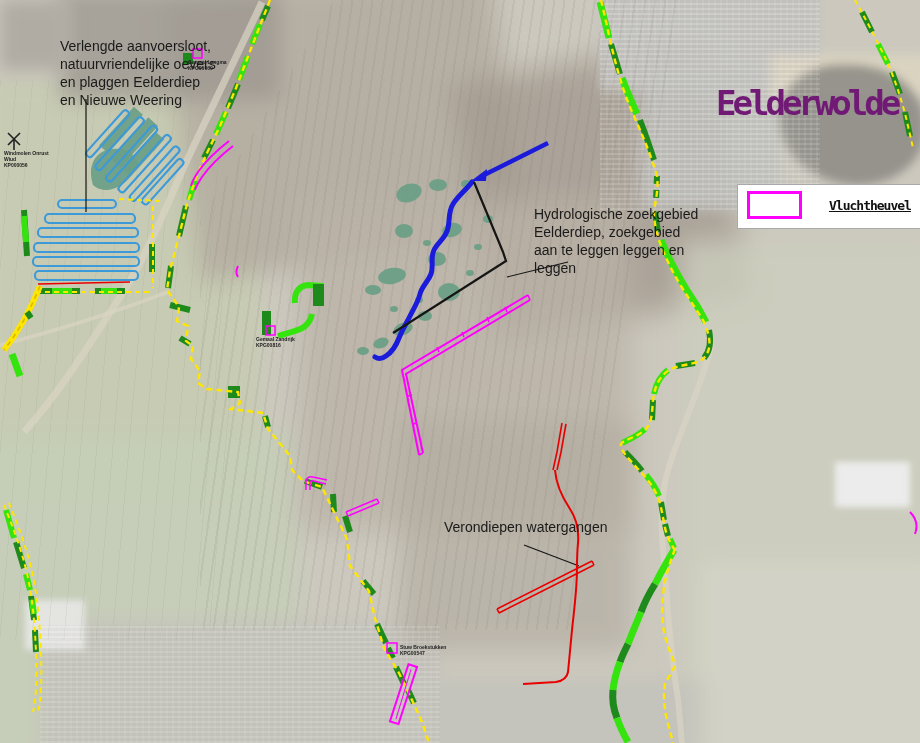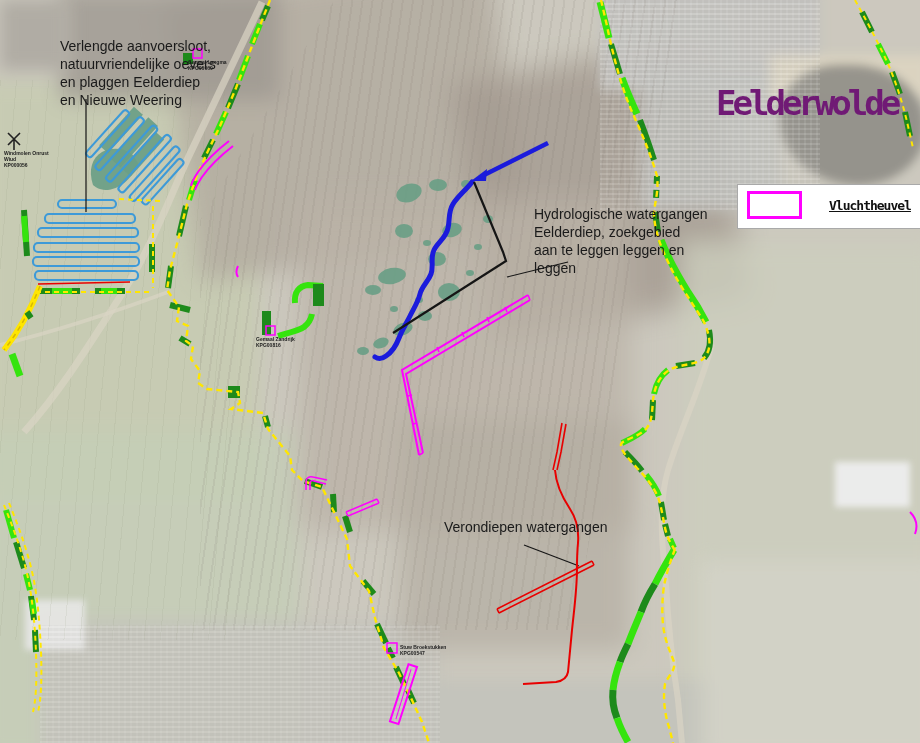--- a/index.html
+++ b/index.html
@@ -289,21 +289,21 @@
   </svg>
 
   <div class="anno" style="left:60px;top:38px;">
     <span>Verlengde aanvoersloot,</span>
     <span>natuurvriendelijke oevers</span>
     <span>en plaggen Eelderdiep</span>
     <span>en Nieuwe Weering</span>
   </div>
 
   <div class="anno" style="left:534px;top:206px;">
-    <span>Hydrologische watergangen</span>
+    <span>Hydrologische zoekgebied</span>
     <span>Eelderdiep, zoekgebied</span>
     <span>aan te leggen leggen en</span>
     <span>leggen</span>
   </div>
 
   <div class="anno" style="left:444px;top:519px;">
     <span>Verondiepen watergangen</span>
   </div>
 
   <div class="tiny" style="left:188px;top:60px;">

